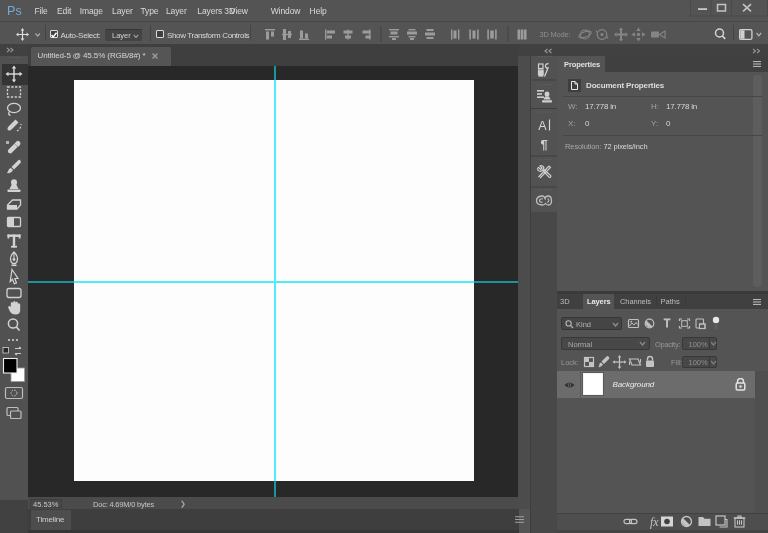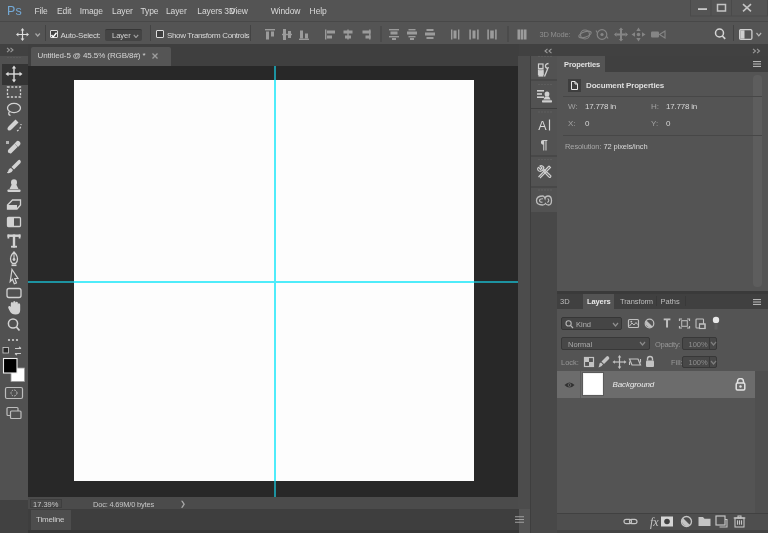--- a/index.html
+++ b/index.html
@@ -314,21 +314,21 @@
 
 <div class="a" style="left:273.9px;top:66px;width:1.9px;height:14px;background:#1d93a1"></div>
 <div class="a" style="left:273.9px;top:80px;width:1.9px;height:401px;background:#4fecfa"></div>
 <div class="a" style="left:273.9px;top:481px;width:1.9px;height:16px;background:#1d93a1"></div>
 <div class="a" style="left:28px;top:280.9px;width:46px;height:1.9px;background:#1d93a1"></div>
 <div class="a" style="left:74px;top:280.9px;width:400px;height:1.9px;background:#4fecfa"></div>
 <div class="a" style="left:474px;top:280.9px;width:44px;height:1.9px;background:#1d93a1"></div>
 
 <div class="a" style="left:28px;top:497px;width:491px;height:12px;background:#4b4b4b"></div>
 <div class="a" style="left:30px;top:498.5px;width:32px;height:9.5px;background:#484848;border:1px solid #3e3e3e"></div>
-<div class="tx" style="left:33px;top:500px;font-size:7.5px;color:#c6c6c6">17.39%</div>
+<div class="tx" style="left:33px;top:500px;font-size:7.5px;color:#c6c6c6">45.53%</div>
 <div class="tx" style="left:93px;top:500px;font-size:7.5px;letter-spacing:-0.2px;color:#c6c6c6">Doc: 4.69M/0 bytes</div>
 <div class="tx" style="left:180px;top:499.5px;font-size:7px;color:#a8a8a8">❯</div>
 
 <div class="a" style="left:28px;top:509px;width:491px;height:24px;background:#3e3e3e"></div>
 <div class="a" style="left:31px;top:510px;width:40px;height:19.5px;background:#4d4d4d"></div>
 <div class="tx" style="left:36px;top:514.5px;font-size:8px;font-weight:normal;letter-spacing:-0.2px;color:#cecece">Timeline</div>
 <div class="a" style="left:28px;top:529.5px;width:491px;height:3.5px;background:#363636"></div>
 <svg class="a" style="left:515px;top:515.5px" width="9" height="7" viewBox="0 0 9 7">
     <path d="M0 0.8h9 M0 3.5h9 M0 6.2h9" stroke="#a0a0a0" stroke-width="1.1"></path>
   </svg>
@@ -454,21 +454,21 @@
 <div class="a" style="left:563px;top:134.5px;width:199px;height:1px;background:#474747"></div>
 <div class="tx" style="left:565px;top:141.5px;font-size:7.5px;letter-spacing:-0.1px;color:#a8a8a8">Resolution: <span style="color:#d8d8d8">72 pixels/inch</span></div>
 
 <div class="a" style="left:557px;top:291px;width:211px;height:2.5px;background:#3a3a3a"></div>
 <div class="a" style="left:557px;top:293.5px;width:211px;height:15.5px;background:#404040"></div>
 <div class="tx" style="left:560px;top:297px;font-size:7.5px;color:#bcbcbc">3D</div>
 <div class="a" style="left:582.5px;top:293.5px;width:31.5px;height:15.5px;background:#545454"></div>
 <div class="a" style="left:655.5px;top:296px;width:1px;height:10px;background:#393939"></div>
 <div class="a" style="left:685px;top:296px;width:1px;height:10px;background:#393939"></div>
 <div class="tx" style="left:587px;top:297px;font-size:7.5px;font-weight:bold;letter-spacing:-0.1px;color:#e8e8e8">Layers</div>
-<div class="tx" style="left:620px;top:297px;font-size:7.5px;letter-spacing:-0.1px;color:#bcbcbc">Transform</div>
+<div class="tx" style="left:620px;top:297px;font-size:7.5px;letter-spacing:-0.1px;color:#bcbcbc">Channels</div>
 <div class="tx" style="left:660.5px;top:297px;font-size:7.5px;color:#bcbcbc">Paths</div>
 <svg class="a" style="left:753px;top:298.5px" width="8" height="6" viewBox="0 0 8 6">
     <path d="M0 0.6h8 M0 3h8 M0 5.4h8" stroke="#c2c2c2" stroke-width="1"></path>
   </svg>
 <div class="a" style="left:557px;top:309px;width:211px;height:204px;background:#545454"></div>
 <div class="a" style="left:755px;top:370.5px;width:13px;height:142.5px;background:#4f4f4f"></div>
 <div id="layersrows">
 
 <div class="a" style="left:561px;top:317px;width:61px;height:13px;background:#454545;border:1px solid #363636;border-radius:2px"></div>
 <svg class="a" style="left:565px;top:319.5px" width="9" height="9" viewBox="0 0 9 9">

